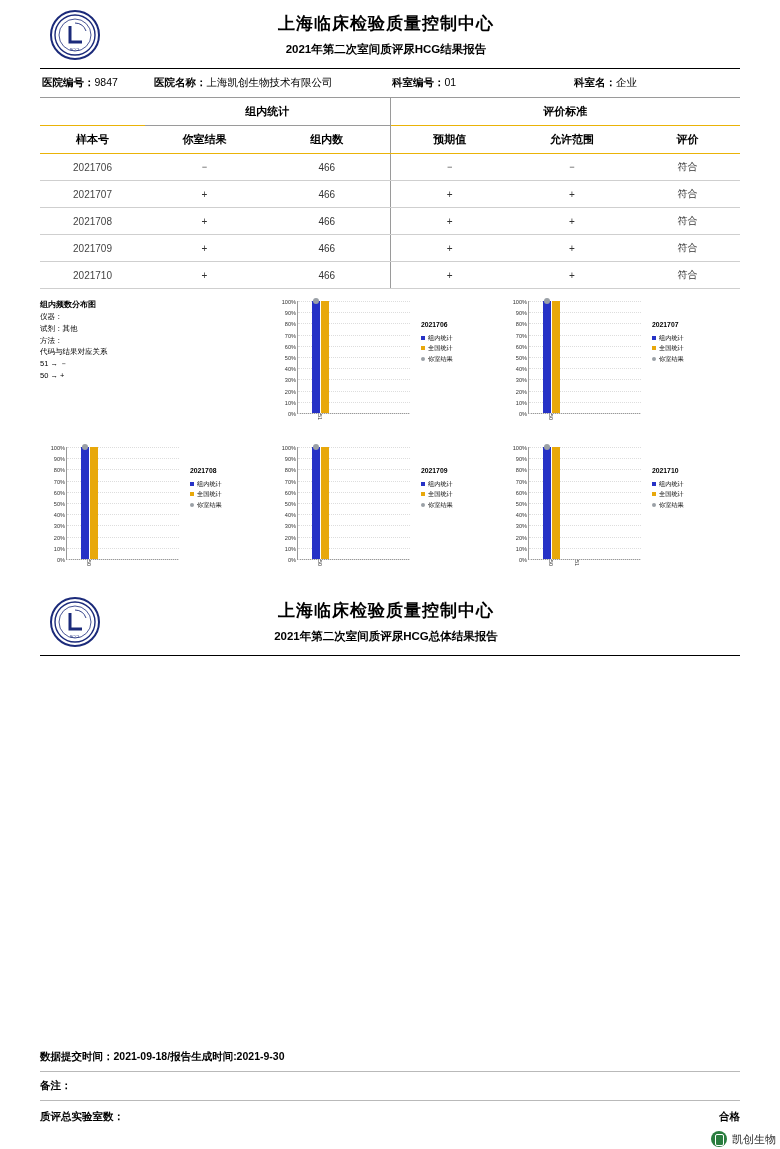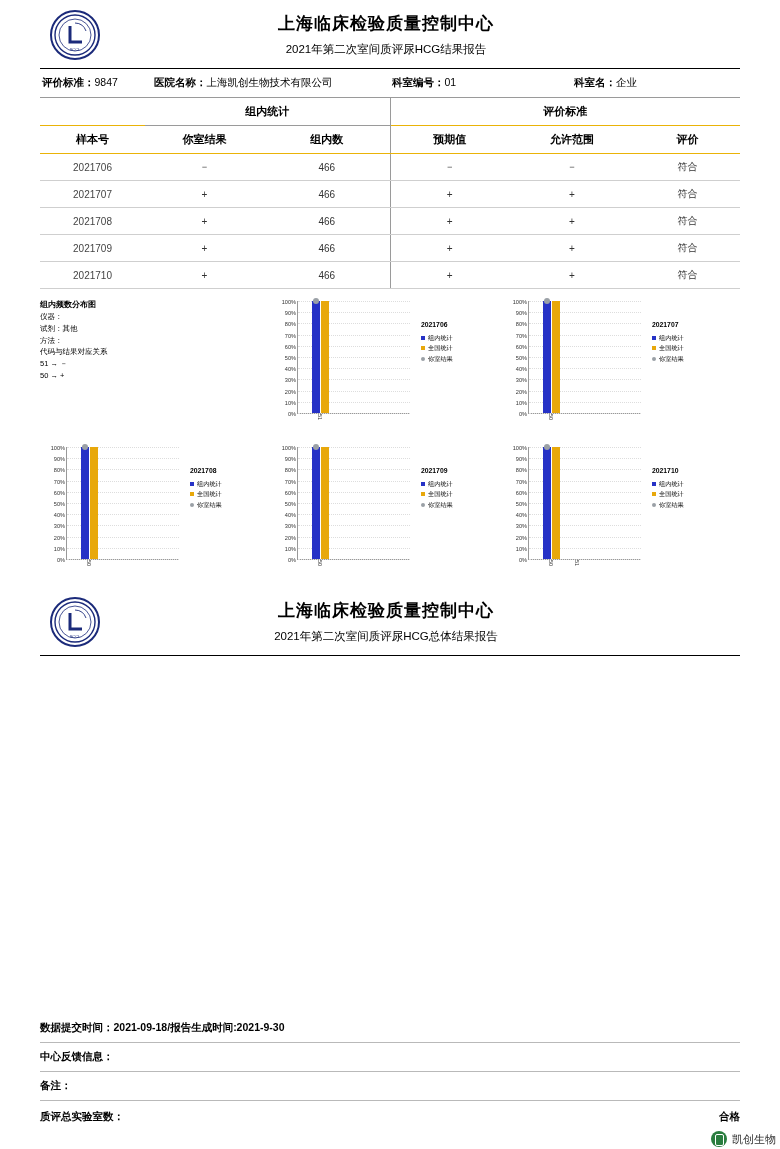--- a/index.html
+++ b/index.html
@@ -43,21 +43,21 @@
   }
   .logo svg { display: block; }
   .title-main {
     font-size: 17px;
     font-weight: bold;
     letter-spacing: 1px;
     margin-top: 4px;
   }
   .title-sub {
     font-size: 11.5px;
-    font-weight: normal;
+    font-weight: bold;
     margin-top: 7px;
     margin-bottom: 4px;
   }
   .hr-thick {
     border: none;
     border-top: 1.6px solid #000;
     margin: 3px 40px 0 40px;
   }
   
   .info-table {
@@ -286,21 +286,21 @@
       </svg>
     </div>
     <div class="title-main">上海临床检验质量控制中心</div>
     <div class="title-sub">2021年第二次室间质评尿HCG结果报告</div>
   </div>
   <hr class="hr-thick">
 
   <table class="info-table">
     <tbody>
         <tr>
-      <td style="width:16%"><span class="lbl">评价标准：</span><span class="val bold-val">9847</span></td>
+      <td style="width:16%"><span class="lbl">医院编号：</span><span class="val bold-val">9847</span></td>
       <td style="width:34%"><span class="lbl">医院名称：</span><span class="val bold-val">上海凯创生物技术有限公司</span></td>
       <td style="width:26%"><span class="lbl">科室编号：</span><span class="val">01</span></td>
       <td style="width:24%"><span class="lbl">科室名：</span><span class="val bold-val">企业</span></td>
     </tr>
   </tbody>
     </table>
 
   <table class="data-table">
     <thead>
       <tr>
@@ -642,21 +642,20 @@
       </svg>
     </div>
     <div class="title-main">上海临床检验质量控制中心</div>
     <div class="title-sub">2021年第二次室间质评尿HCG总体结果报告</div>
   </div>
   <hr class="hr-thick">
 
 
   <div class="footer-block">
     <div class="footer-line">数据提交时间：2021-09-18/报告生成时间:2021-9-30</div>
-    <div class="footer-line">中心反馈信息：</div>
     <div class="footer-line">备注：</div>
     <div class="footer-line last">
       <span>质评总实验室数：</span>
       <span>合格</span>
     </div>
   </div>
 
   <div class="wm">
     <span class="wm-logo"></span>
     <span>凯创生物</span>

